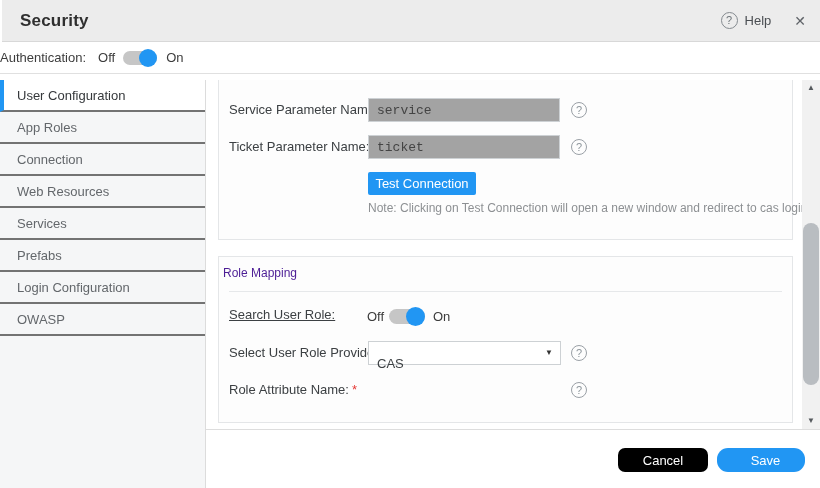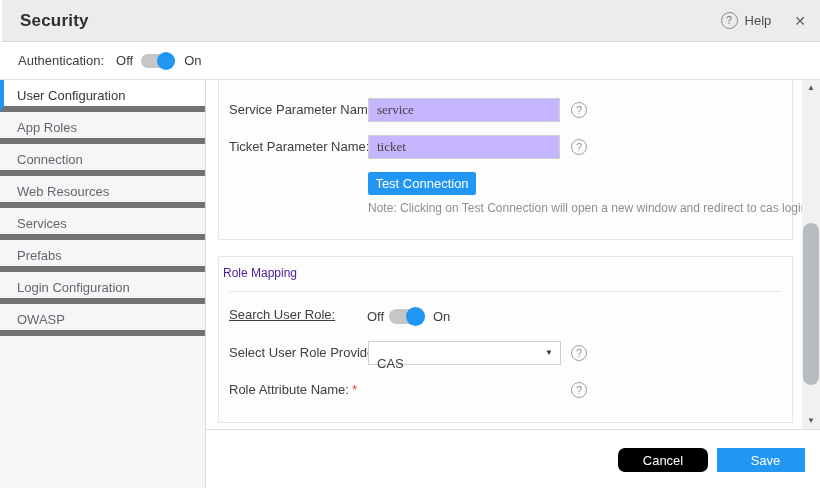--- a/index.html
+++ b/index.html
@@ -12,50 +12,50 @@
     background:#ececec; border-bottom:1px solid #d8d8d8;
     display:flex; align-items:center; padding:0 16px 0 18px; }
   .title { font-size:17px; font-weight:700; color:#2f2f2f; letter-spacing:.2px; }
   .titlebar-right { margin-left:auto; display:flex; align-items:center; gap:7px; }
   .help-circle { width:17px; height:17px; border:1px solid #848a8f; border-radius:50%;
     color:#6e757a; font-size:11px; line-height:15px; text-align:center; display:inline-block; }
   .help-label { font-size:13px; color:#4a4e52; }
   .close-x { font-size:14px; color:#5f6368; margin-left:16px; cursor:pointer; }
 
   
-  .auth-row { position:absolute; left:0; top:42px; width:820px; height:38px;
+  .auth-row { position:absolute; left:0; top:42px; width:820px; height:32px;
     background:#fff; border-bottom:1px solid #e0e0e0;
-    display:flex; align-items:center; padding-left:18px; }
+    display:flex; align-items:center; }
   .auth-label { font-size:13px; color:#3c3c3c; font-weight:500; }
   .tg-off { font-size:13px; color:#3c3c3c; margin-left:12px; }
   .tg-on { font-size:13px; color:#3c3c3c; }
 
   .toggle { position:relative; width:34px; height:18px; margin:0 9px 0 8px; cursor:pointer; flex:0 0 auto; }
   .toggle .track { position:absolute; left:0; right:0; top:2px; bottom:2px; background:#c6c6c6; border-radius:8px; }
   .toggle .knob { position:absolute; right:0; top:0; width:18px; height:18px; border-radius:50%; background:#2196f3; }
 
   
   .sidebar { position:absolute; left:0; top:80px; width:206px; height:408px;
     background:#f5f6f7; border-right:1px solid #dcdcdc; }
   .side-item { height:32px; line-height:32px; padding-left:17px; font-size:13px; color:#63676b;
-    border-bottom:6px solid #737373; cursor:pointer; background:#f5f6f7; }
+    border-bottom:2px solid #737373; cursor:pointer; background:#f5f6f7; }
   .side-item.active { background:#fff; border-left:4px solid #2196f3; padding-left:13px; color:#35383b; }
 
   
   .content { position:absolute; left:206px; top:80px; width:614px; height:408px; background:#fff; }
 
   .panel { position:absolute; background:#fdfdfd; border:1px solid #e4e6e8; }
   .panel-cas { left:12px; top:0; width:575px; height:160px; border-top:none; }
   .panel-role { left:12px; top:176px; width:575px; height:167px; }
 
   .form-label { position:absolute; left:10px; font-size:13px; color:#3c4043; line-height:24px; white-space:nowrap; }
   .req { color:#e53935; margin-left:3px; }
   .text-input { position:absolute; left:149px; width:192px; height:24px; border:1px solid #cdd1d4;
-    background:#c4b5fd; font-size:13px; color:#444; padding:0 8px; outline:none;
-    font-family:Liberation Serif, serif; }
+    background:#a3a3a3; font-size:13px; color:#444; padding:0 8px; outline:none;
+    font-family:Liberation Mono, monospace; }
   .text-input::placeholder { color:#9ba0a4; }
   .help-icon { position:absolute; left:352px; width:16px; height:16px; border:1px solid #9aa0a6; border-radius:50%;
     color:#8d969c; font-size:11px; line-height:14px; text-align:center; cursor:pointer; }
 
   .btn { border:none; border-radius:2px; color:#fff; font-size:13px; font-weight:500; cursor:pointer;
     font-family:"Liberation Sans","DejaVu Sans",sans-serif; }
   .test-btn { position:absolute; left:149px; top:92px; width:108px; height:23px; background:#2196f3; }
   .note { position:absolute; left:149px; top:121px; font-size:12px; color:#8d9093; white-space:nowrap; }
 
   .panel-title { position:absolute; left:4px; top:9px; font-size:12px; color:#4c1d95; }
@@ -80,21 +80,21 @@
   .scrollbar { position:absolute; right:0; top:0; width:18px; height:349px; background:#f1f1f1; }
   .scroll-arrow { position:absolute; left:0; width:18px; height:16px; font-size:8px; color:#55595d;
     text-align:center; line-height:16px; cursor:pointer; }
   .scroll-arrow.up { top:0; }
   .scroll-arrow.down { bottom:0; }
   .scroll-thumb { position:absolute; left:1px; width:16px; top:143px; height:162px; background:#b9bdc1; border-radius:8px; cursor:pointer; }
 
   
   .footer { position:absolute; left:0; top:349px; width:614px; height:59px; background:#fff; border-top:1px solid #dddddd; }
   .cancel-btn { position:absolute; right:112px; top:18px; width:90px; height:24px; background:#000000; border-radius:7px; }
-  .save-btn { position:absolute; right:15px; top:18px; width:88px; height:24px; background:#2196f3; border-radius:0;padding-left:9px; }
+  .save-btn { position:absolute; right:15px; top:18px; width:88px; height:24px; background:#2196f3; border-radius:11px;padding-left:9px; }
 </style>
 </head>
 <body>
 
 <div class="app">
 
   <div class="titlebar">
     <div class="title">Security</div>
     <div class="titlebar-right">
       <span class="help-circle">?</span>

